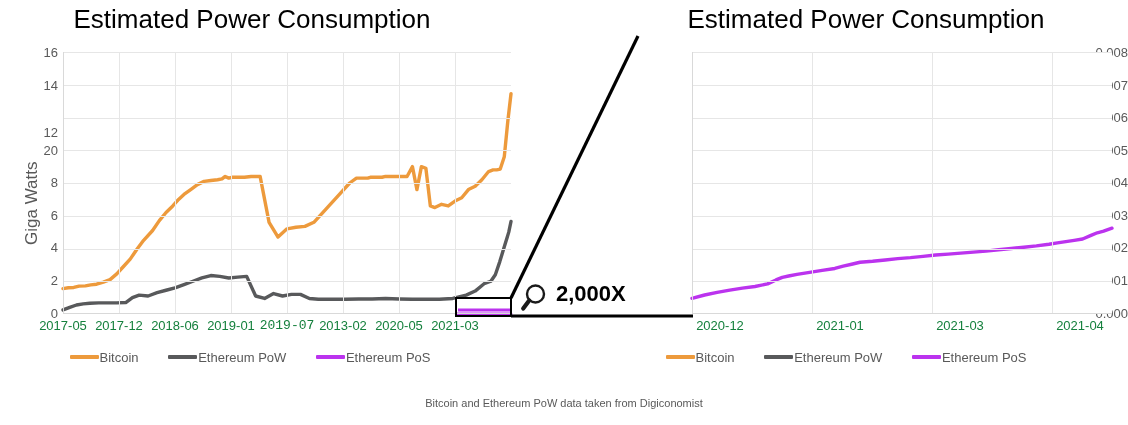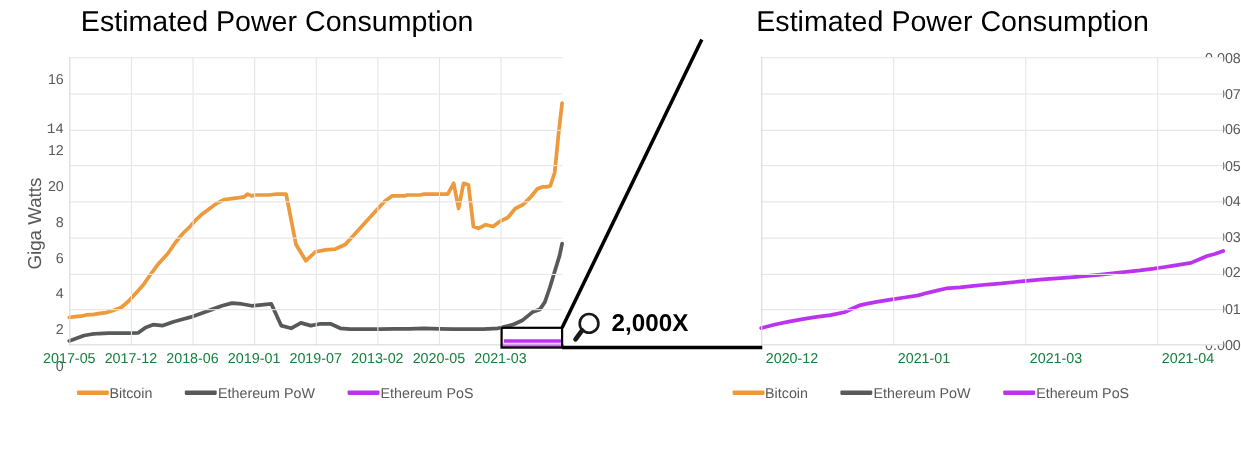--- a/index.html
+++ b/index.html
@@ -34,21 +34,21 @@
   #plot-left {left:63px; top:52px;  width:448px; height:262px;}
   #plot-right{left:692px;top:52px;  width:420px; height:262px;}
 
   .plot .gridline{position:absolute;left:0;width:100%;height:1px;background:#e6e6e6;}
   .plot .vgrid{position:absolute;top:0;height:100%;width:1px;background:#e6e6e6;}
   .plot .axis-left{position:absolute;left:0;top:0;width:1px;height:100%;background:#d9d9d9;}
   .plot .axis-bottom{position:absolute;left:0;bottom:0;width:100%;height:1px;background:#d9d9d9;}
 
   .ytick{position:absolute;right:0;text-align:right;font-size:13px;color:#595959;
          line-height:13px;white-space:nowrap;}
-  #panel-left .ytick-wrap{position:absolute;left:0;top:0;width:58px;height:372px;margin-top:19px;}
+  #panel-left .ytick-wrap{position:absolute;left:0;top:0;width:58px;height:372px;}
 
   .xtick{position:absolute;font-size:13px;color:#15803d;line-height:15px;
          white-space:nowrap;text-align:center;transform:translateX(-50%);}
 
   .legend{position:absolute;width:100%;text-align:center;font-size:13px;color:#595959;}
   #panel-left .legend{top:348px;left:-32px;}
   .legend-item{display:inline-block;margin:0 13px;white-space:nowrap;vertical-align:middle;}
   .legend-swatch{display:inline-block;width:29px;height:4px;vertical-align:middle;
                  margin-right:1px;border-radius:1px;}
   .legend-label{vertical-align:middle;}
@@ -68,22 +68,22 @@
 <div class="figure">
 
   <div class="panel" id="panel-left">
 
     <div class="chart-title">Estimated Power Consumption</div>
 
     <div class="ylabel">Giga Watts</div>
 
     <div class="ytick-wrap">
       <div class="ytick" style="top:46px;">16</div>
-      <div class="ytick" style="top:92px;font-family:Liberation Mono, monospace;">14</div>
-      <div class="ytick" style="top:111px;">12</div>
+      <div class="ytick" style="top:79px;">14</div>
+      <div class="ytick" style="top:126px;">12</div>
       <div class="ytick" style="top:144px;">20</div>
       <div class="ytick" style="top:176px;">8</div>
       <div class="ytick" style="top:209px;">6</div>
       <div class="ytick" style="top:241px;">4</div>
       <div class="ytick" style="top:274px;">2</div>
       <div class="ytick" style="top:307px;">0</div>
     </div>
 
     <div class="plot" id="plot-left">
       <div class="gridline" style="top:0px;"></div>
@@ -111,21 +111,21 @@
         <polyline id="ln-l-pow" fill="none" stroke="#58595B" stroke-width="3.4" stroke-linecap="round" stroke-linejoin="round" points="0.00,257.91 6.72,255.45 13.44,252.99 20.16,251.85 26.88,251.19 35.84,250.87 44.80,250.87 53.76,250.87 62.72,250.54 69.44,245.63 76.16,243.17 85.12,243.99 94.08,240.71 103.04,238.26 112.00,235.80 120.96,232.53 129.92,229.25 138.88,225.97 147.84,223.52 156.80,224.34 165.76,225.97 174.72,225.16 183.68,224.34 192.64,243.99 201.60,246.44 210.56,241.53 219.52,243.99 228.48,242.35 237.44,242.35 246.40,246.44 255.36,247.26 268.80,247.26 282.24,247.26 295.68,246.94 309.12,246.94 322.56,246.44 336.00,246.94 349.44,247.26 362.88,247.26 376.32,247.26 389.76,246.44 403.20,243.17 412.16,239.07 421.12,231.71 427.84,229.25 432.32,222.70 436.80,209.60 441.28,194.86 445.76,180.13 448.00,169.48"></polyline>
         <polyline id="ln-l-btc" fill="none" stroke="#ED9A3C" stroke-width="3.4" stroke-linecap="round" stroke-linejoin="round" points="0.00,236.62 5.38,235.80 10.75,235.47 16.13,234.16 22.40,233.84 27.78,232.85 33.60,232.20 40.32,230.07 47.04,227.61 53.76,221.88 60.48,214.51 67.20,207.14 73.92,197.32 80.64,188.31 89.60,178.49 96.32,168.66 103.04,160.47 109.76,153.93 115.58,147.38 120.96,142.46 127.68,137.55 134.40,132.64 141.12,129.36 147.84,128.54 154.56,127.73 159.04,126.91 162.18,124.45 165.76,126.09 169.34,125.27 172.93,125.27 176.96,125.27 181.44,125.27 188.16,124.45 197.12,124.45 206.08,170.30 215.04,185.04 224.00,176.85 232.96,175.21 241.92,174.39 250.88,170.30 264.32,155.56 277.76,140.82 286.72,131.00 293.44,126.09 296.58,126.09 299.26,126.09 301.95,126.09 304.64,126.09 307.33,125.27 310.02,125.27 312.70,125.27 315.84,125.27 318.98,125.27 322.56,124.45 327.04,124.45 332.42,124.45 338.24,124.45 344.06,124.45 349.44,114.63 353.92,137.55 358.40,114.63 362.88,116.26 367.36,153.93 371.84,155.56 378.56,152.29 385.28,153.93 392.00,149.01 398.72,145.74 405.44,137.55 412.16,134.28 418.88,127.73 425.60,119.54 430.08,117.90 433.66,117.90 437.25,117.08 441.28,104.80 444.86,68.77 448.00,41.76"></polyline>
       </svg>
     </div>
 
     <div>
       <div class="xtick" style="left:63px;top:318px;">2017-05</div>
       <div class="xtick" style="left:119px;top:318px;text-align:right;">2017-12</div>
       <div class="xtick" style="left:175px;top:318px;">2018-06</div>
       <div class="xtick" style="left:231px;top:318px;">2019-01</div>
-      <div class="xtick" style="left:287px;top:318px;">2019-07</div>
+      <div class="xtick" style="left:287px;top:318px;font-family:Liberation Mono, monospace;">2019-07</div>
       <div class="xtick" style="left:343px;top:318px;">2013-02</div>
       <div class="xtick" style="left:399px;top:318px;">2020-05</div>
       <div class="xtick" style="left:455px;top:318px;">2021-03</div>
     </div>
 
     <div class="legend">
       <span class="legend-item">
         <span class="legend-swatch" style="background:#ED9A3C"></span><span class="legend-label">Bitcoin</span>
       </span>
       <span class="legend-item">
@@ -205,14 +205,15 @@
     <line x1="458" y1="310" x2="510" y2="310" stroke="#BB33EE" stroke-width="3"></line>
   </svg>
 
   <svg class="magnifier" style="left:521px;top:281px;" viewBox="0 0 34 34">
     <circle cx="14.5" cy="13" r="8.5" fill="#ffffff" stroke="#1a1a1a" stroke-width="2.4"></circle>
     <line x1="8.2" y1="19.4" x2="2.2" y2="27.5" stroke="#1a1a1a" stroke-width="4.2" stroke-linecap="round"></line>
   </svg>
 
   <div class="zoom-label" style="left:556px;top:281px;">2,000X</div>
 
+  <div class="footnote" style="top:397px;">Bitcoin and Ethereum PoW data taken from Digiconomist</div>
 
 </div>
 
 </body></html>

